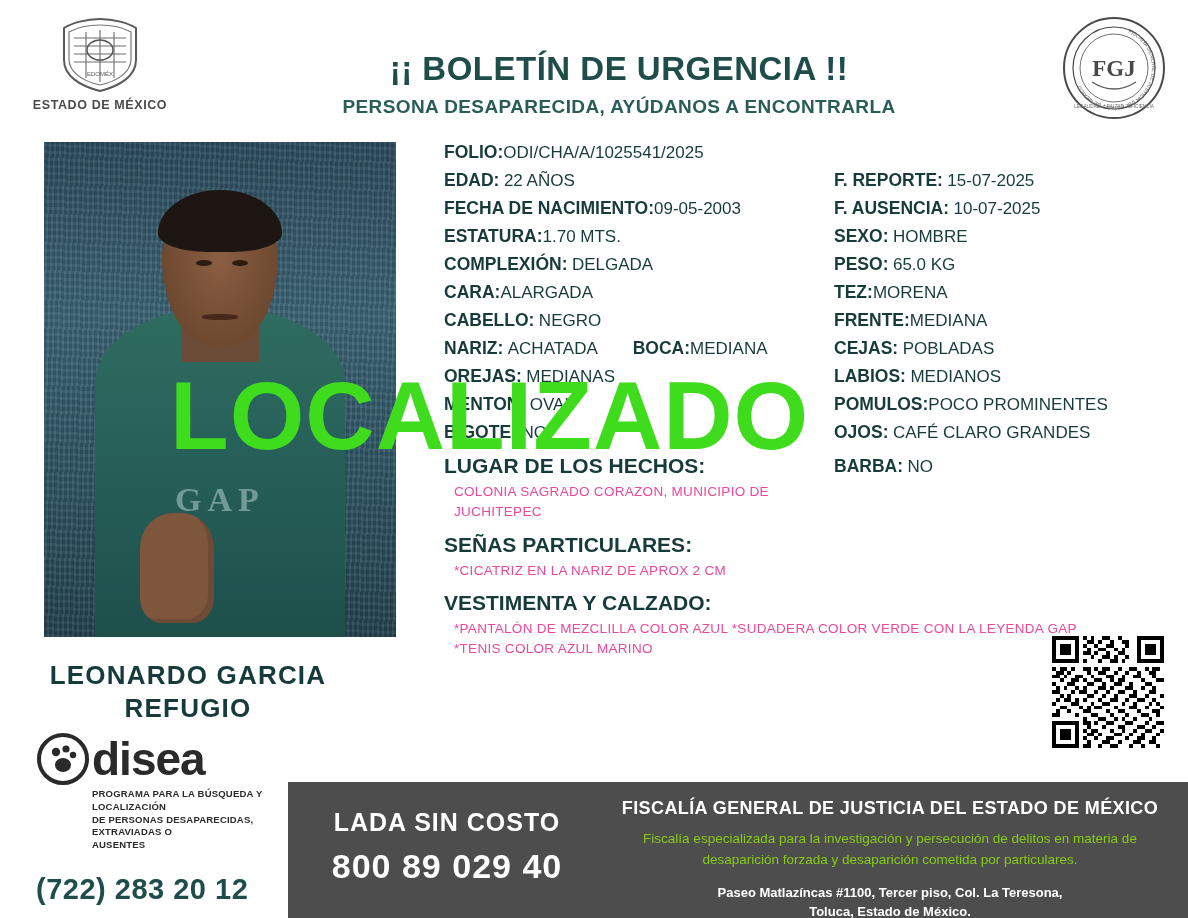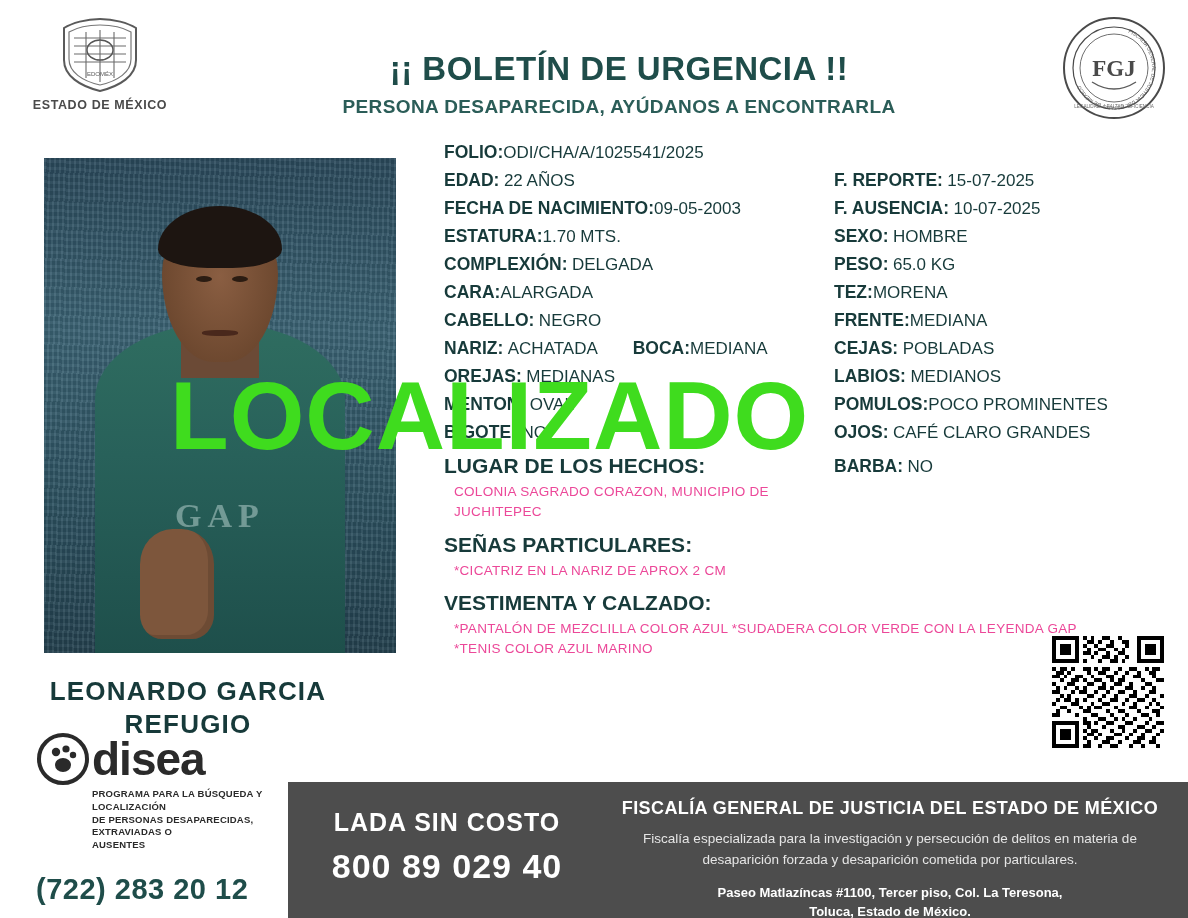--- a/index.html
+++ b/index.html
@@ -42,21 +42,21 @@
     font-size: 19px; font-weight: bold; letter-spacing: .4px;
     color: #2b5d58; margin-top: 8px;
   }
 
   .fgj-logo {
     position: absolute; right: 22px; top: 16px;
     width: 104px; height: 104px;
   }
 
   
-  .photo-block { position: absolute; left: 44px; top: 158px; width: 288px; }
+  .photo-block { position: absolute; left: 44px; top: 142px; width: 288px; }
   .photo {
     width: 352px; height: 495px;
     background:
       linear-gradient(180deg, #2b4a5c 0%, #3b6374 35%, #2d5261 70%, #24414f 100%);
     position: relative; overflow: hidden;
   }
   .photo .noise {
     position: absolute; inset: 0;
     background-image:
       repeating-linear-gradient(92deg, rgba(255,255,255,.07) 0 2px, rgba(0,0,0,.07) 2px 5px),
@@ -167,21 +167,21 @@
   }
   .footer-left {
     width: 318px; padding: 26px 10px 0 10px; text-align: center;
   }
   .lada-label { font-size: 25px; font-weight: bold; letter-spacing: 1px; }
   .lada-number { font-size: 34px; font-weight: bold; letter-spacing: 1px; margin-top: 10px; }
   .footer-right {
     flex: 1; padding: 16px 24px 0 10px; text-align: center;
   }
   .fgj-title { font-size: 18px; font-weight: bold; letter-spacing: .4px; }
-  .fgj-desc { font-size: 13.5px; line-height: 1.55; margin-top: 10px; color: #e5e5e5; }
+  .fgj-desc { font-size: 13.5px; line-height: 1.55; margin-top: 10px; color: #84cc16; }
   .fgj-addr { font-size: 13px; font-weight: bold; line-height: 1.5; margin-top: 12px; }
 </style>
 </head>
 <body>
 
 <div class="page">
 
   <div class="header">
 
     <div class="edomex-logo">

